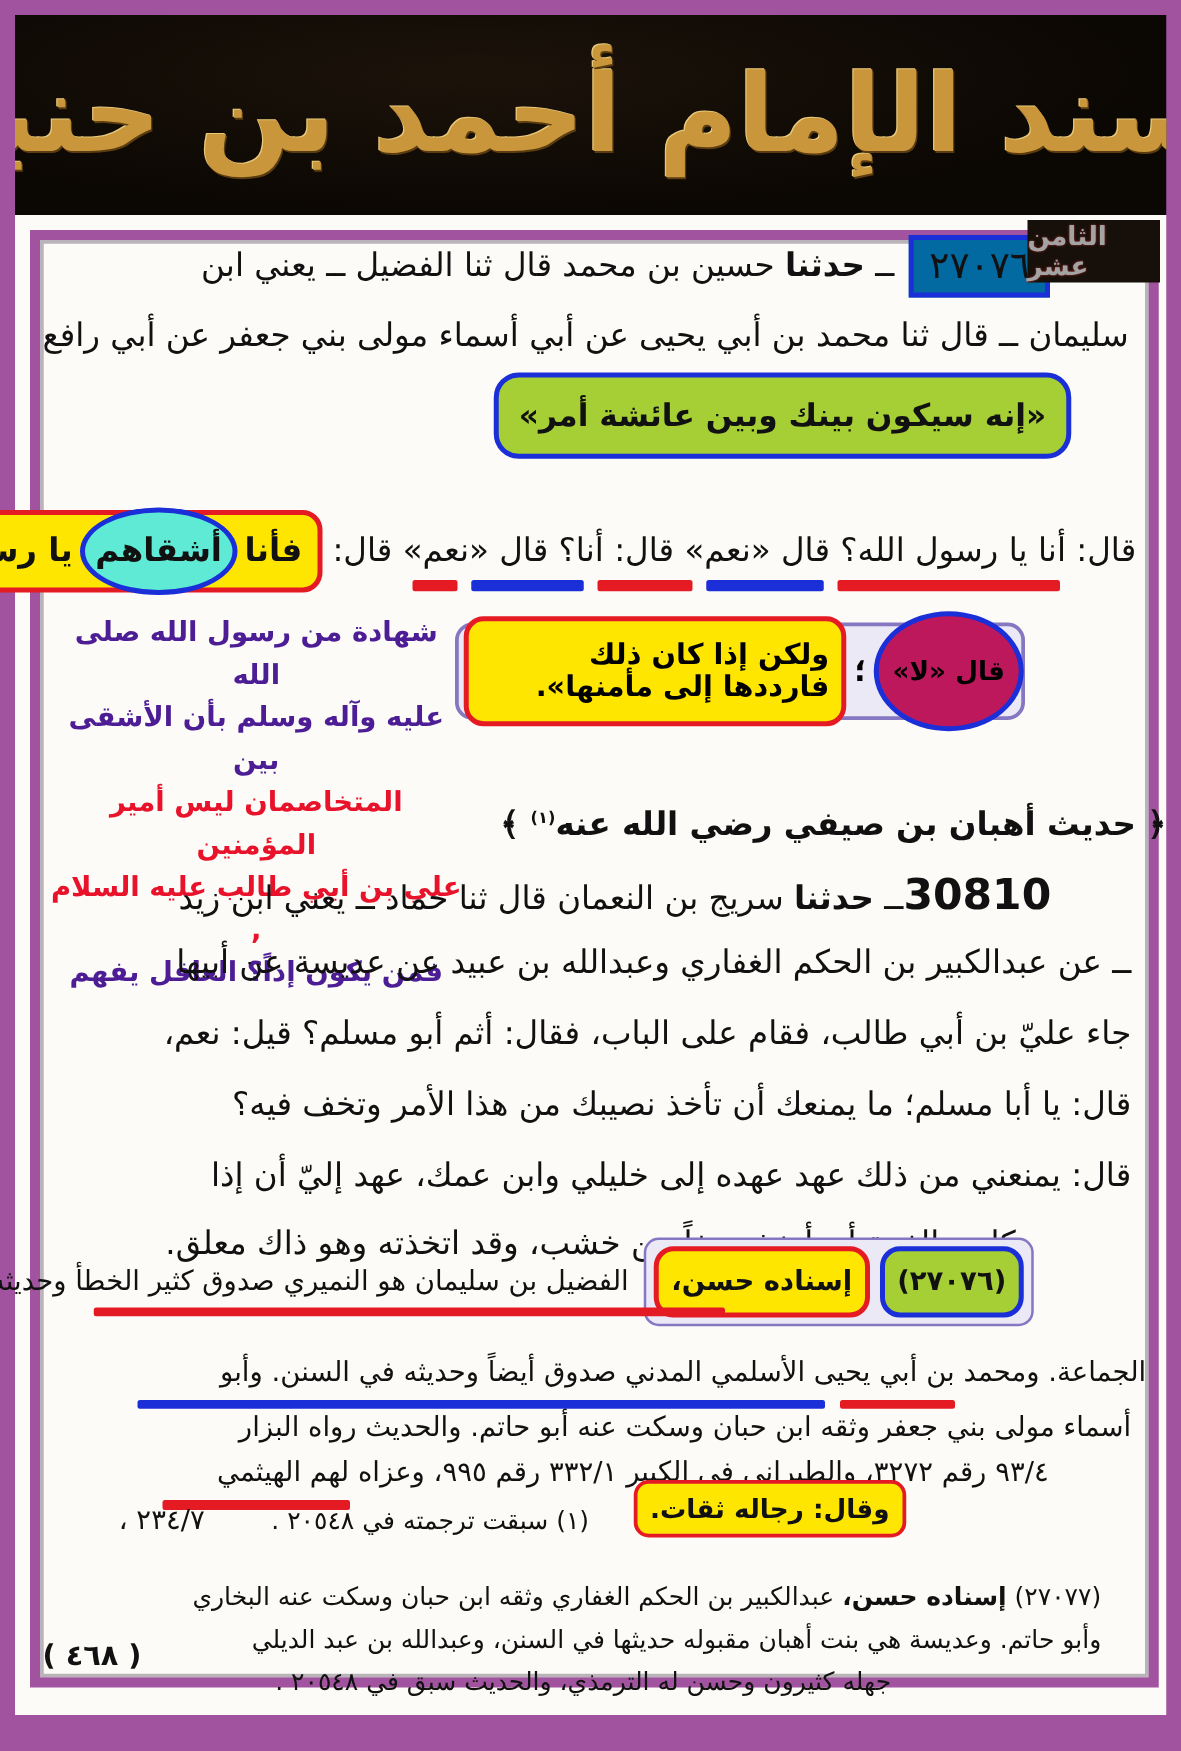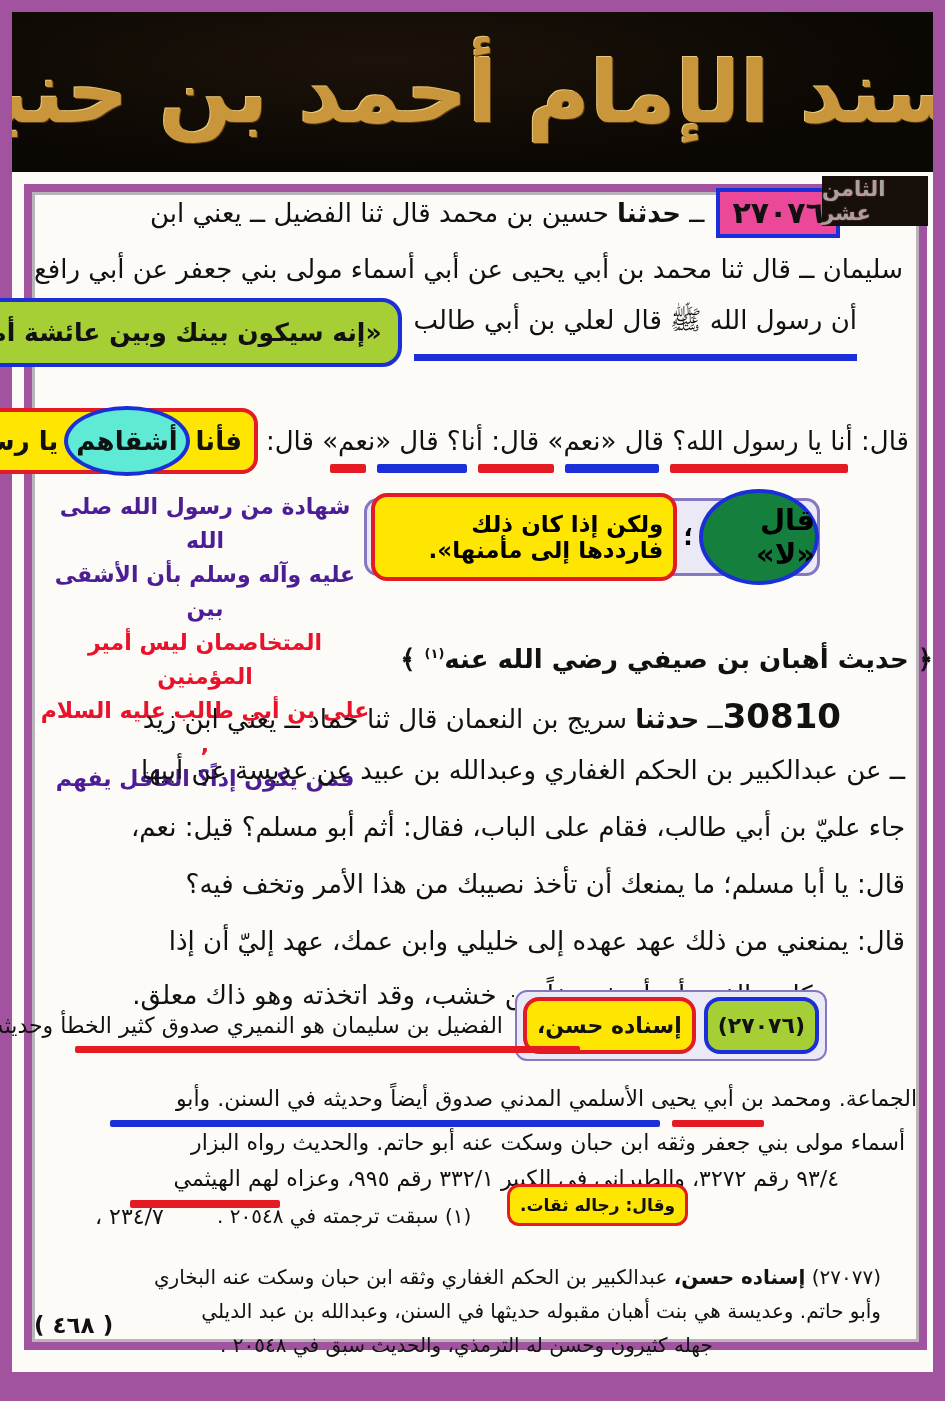--- a/index.html
+++ b/index.html
@@ -31,44 +31,44 @@
     left:12px;top:12px;right:6px;bottom:22px;
     border:8px solid #A2539F;
     box-shadow:inset 4px 4px 0 -1px #bbb3ba, inset -4px -4px 0 -1px #bbb3ba;
     pointer-events:none;
   }
   .row{direction:rtl;color:#111;font-size:26px;white-space:nowrap;}
   .flexr{display:flex;align-items:center;}
   .b{font-weight:bold;}
   
   .num-green{
-    background:#ec4899;border:4px solid #1B2FD8;
-    font-weight:bold;font-size:30px;padding:2px 12px;line-height:38px;
+    background:#0369a1;border:4px solid #1B2FD8;
+    font-weight:normal;font-size:30px;padding:2px 12px;line-height:38px;
   }
   .green-round{
     background:#A6CE35;border:4px solid #1B2FD8;border-radius:20px;
     font-weight:bold;font-size:25px;padding:16px 16px;
   }
   .yellow-box{
     background:#FFE600;border:4px solid #E41B23;border-radius:16px;
     font-weight:bold;display:inline-flex;align-items:center;gap:6px;
     padding:6px 12px;
   }
   .circle-green{
     background:#5eead4;border:4px solid #1B2FD8;border-radius:50%;
     padding:16px 8px;margin:-12px 0;font-weight:bold;
   }
   .blue-underline{border-bottom:7px solid #1B2FD8;padding-bottom:12px;}
   .lav{
     background:#EBE9F6;border:3px solid #8577C2;border-radius:14px;
   }
   .ellipse-green{
-    background:#15803d;border:4px solid #1B2FD8;border-radius:50%;
+    background:#be185d;border:4px solid #1B2FD8;border-radius:50%;
     width:112px;height:88px;display:flex;align-items:center;justify-content:center;
-    font-weight:bold;font-size:29px;margin:-9px -6px -9px 0;flex:none;
+    font-weight:bold;font-size:21px;margin:-9px -6px -9px 0;flex:none;
   }
   
   .dash{height:9px;border-radius:2px;}
   .dred{background:#E41B23;}
   .dblue{background:#1B2FD8;}
   .bar{position:absolute;border-radius:2px;}
   
   .note{width:330px;text-align:center;font-weight:bold;font-size:22px;line-height:34px;direction:rtl;}
   .note .blue{color:#4c1d95;}
   .note .red{color:#E8132B;}
@@ -82,21 +82,21 @@
   .green-round2{
     background:#A6CE35;border:4px solid #1B2FD8;border-radius:16px;
     font-weight:bold;font-size:22px;padding:12px 10px;
   }
   .yellow-box2{
     background:#FFE600;border:4px solid #E41B23;border-radius:16px;
     font-weight:bold;font-size:22px;padding:12px 10px;
   }
   .yellow-box3{
     background:#FFE600;border:3px solid #E41B23;border-radius:12px;
-    font-weight:bold;font-size:17px;padding:8px 10px;
+    font-weight:bold;font-size:21px;padding:8px 10px;
   }
   sup{font-size:13px;}
 </style>
 </head>
 <body>
 
 <div class="abs banner">
   <span>مسند الإمام أحمد بن حنبل</span>
 </div>
 
@@ -112,21 +112,20 @@
     <span>
       <span>ــ</span>
       <span class="b">حدثنا</span>
       <span>حسين بن محمد قال ثنا الفضيل ــ يعني ابن</span>
     </span>
   </div>
 
   <div class="abs row" style="top:82px;right:30px;">سليمان ــ قال ثنا محمد بن أبي يحيى عن أبي أسماء مولى بني جعفر عن أبي رافع</div>
 
   <div class="abs row flexr" style="top:126px;right:76px;direction:rtl;gap:12px;">
-    <span class="blue-underline">أن رسول الله ﷺ قال لعلي بن أبي طالب</span>
     <span class="green-round">«إنه سيكون بينك وبين عائشة أمر»</span>
   </div>
 
   <div class="abs row flexr" style="top:236px;right:24px;direction:rtl;gap:8px;">
     <span>قال: أنا يا رسول الله؟ قال «نعم» قال: أنا؟ قال «نعم» قال:</span>
     <span class="yellow-box">
       <span>فأنا</span>
       <span class="circle-green">أشقاهم</span>
       <span>يا رسول الله</span>
     </span>

